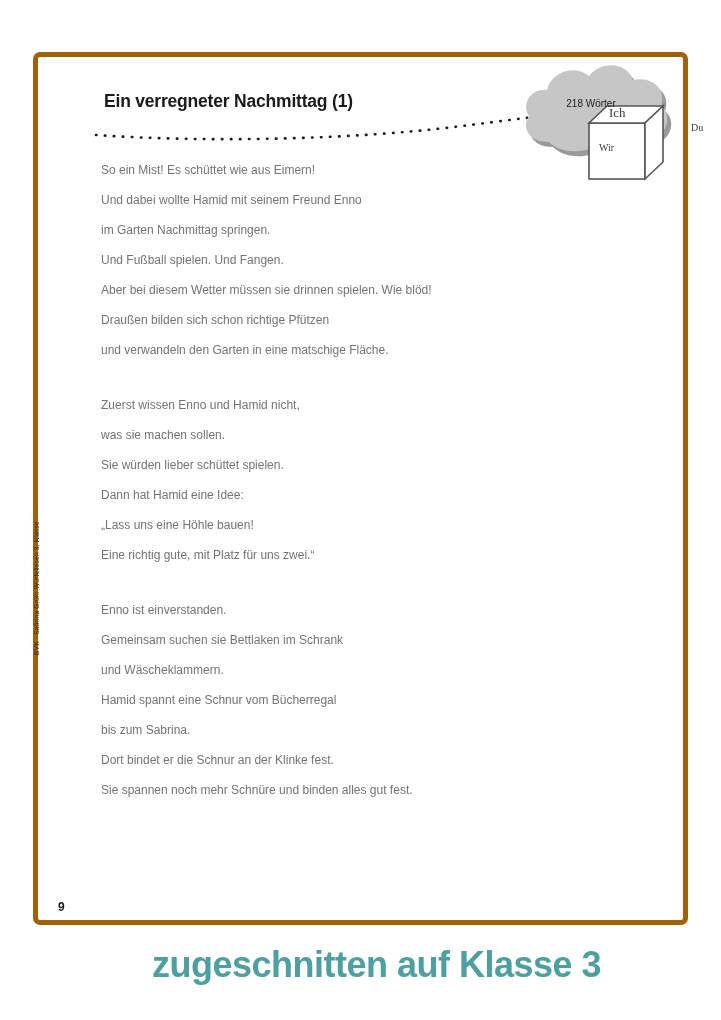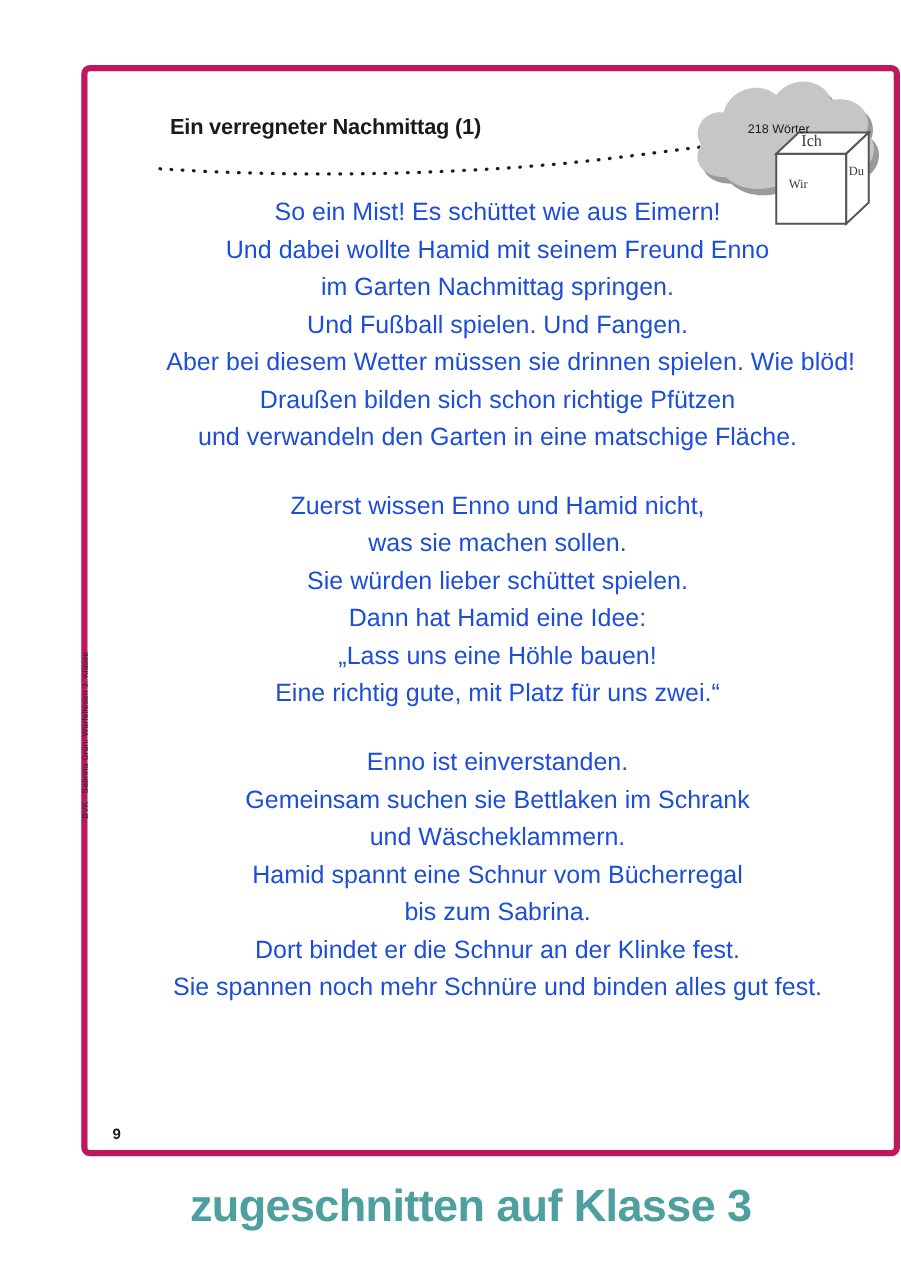--- a/index.html
+++ b/index.html
@@ -16,24 +16,23 @@
   }
 
   
   .worksheet {
     position: absolute;
     left: 33px;
     top: 52px;
     width: 655px;
     height: 873px;
     box-sizing: border-box;
-    border: 5px solid #be185d;
+    border: 5px solid #a16207;
     border-radius: 7px;
     background: #ffffff;
-    margin-left: 32px;
   }
 
   
   .title {
     position: absolute;
     left: 66px;
     top: 34px;
     font-size: 17.5px;
     font-weight: bold;
     color: #1a1a1a;
@@ -81,25 +80,24 @@
     top: 98px;
     width: 530px;
   }
   .para {
     margin: 0 0 25px 0;
   }
   .para:last-child {
     margin-bottom: 0;
   }
   .line {
-    font-size: 20px;
+    font-size: 12px;
     line-height: 30px;
-    color: #1d4ed8;
+    color: #737373;
     white-space: nowrap;
-    text-align: center;
   }
 
   
   .credit {
     position: absolute;
     left: -5px;
     top: 600px;
     width: 240px;
     transform: rotate(-90deg);
     transform-origin: left top;
@@ -181,21 +179,21 @@
         <polygon points="74,63 92,46 148,46 130,63" fill="#ffffff" stroke="#555555" stroke-width="1.6"></polygon>
 
         <polygon points="130,63 148,46 148,102 130,119" fill="#ffffff" stroke="#555555" stroke-width="1.6"></polygon>
       </g>
     </svg>
 
     <div class="cloud-label">218 Wörter</div>
 
     <div style="position:absolute;left:94px;top:45px;font-size:13px;color:#3a3a3a;font-family:'Liberation Serif',serif;">Ich</div>
     <div style="position:absolute;left:84px;top:82px;font-size:10px;color:#3a3a3a;font-family:'Liberation Serif',serif;">Wir</div>
-    <div style="position:absolute;left:132px;top:72px;font-size:10px;color:#3a3a3a;font-family:'Liberation Serif',serif;">Du</div>
+    <div style="position:absolute;left:132px;top:62px;font-size:10px;color:#3a3a3a;font-family:'Liberation Serif',serif;padding-left:44px;">Du</div>
   </div>
 
   <div class="body-text">
 
     <div class="para">
       <div class="line">So ein Mist! Es schüttet wie aus Eimern!</div>
       <div class="line">Und dabei wollte Hamid mit seinem Freund Enno</div>
       <div class="line">im Garten Nachmittag springen.</div>
       <div class="line">Und Fußball spielen. Und Fangen.</div>
       <div class="line">Aber bei diesem Wetter müssen sie drinnen spielen. Wie blöd!</div>

